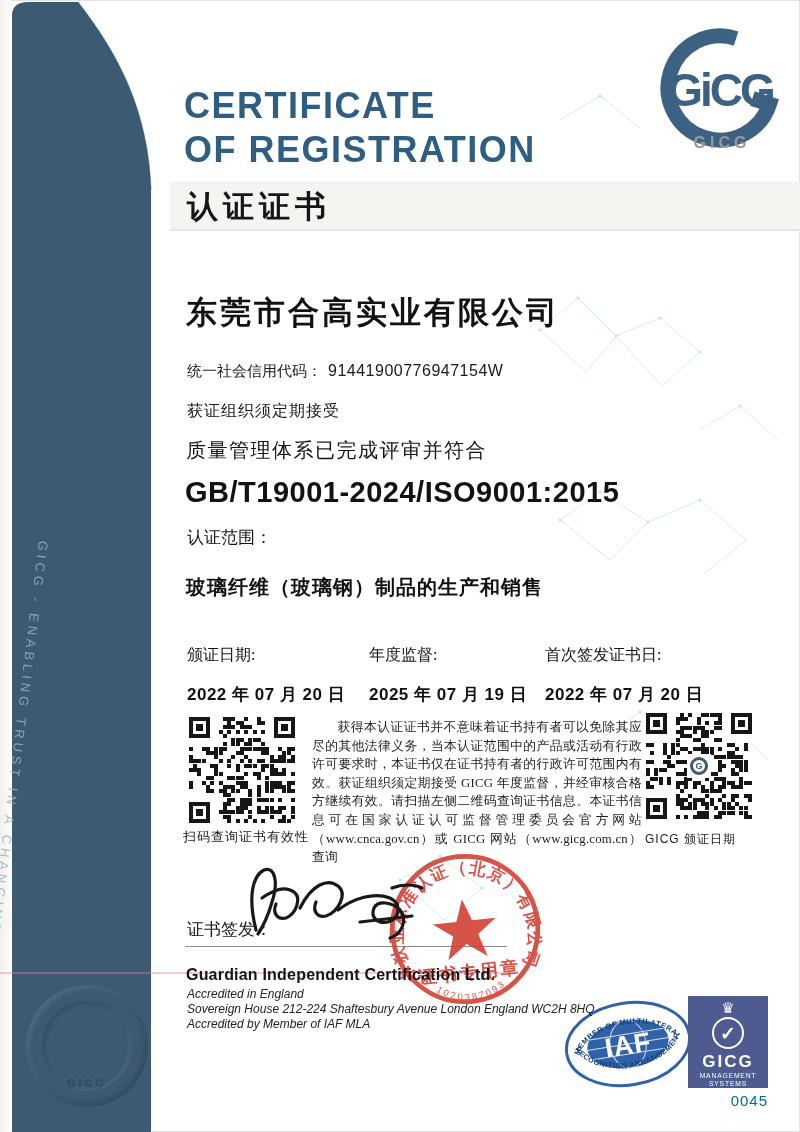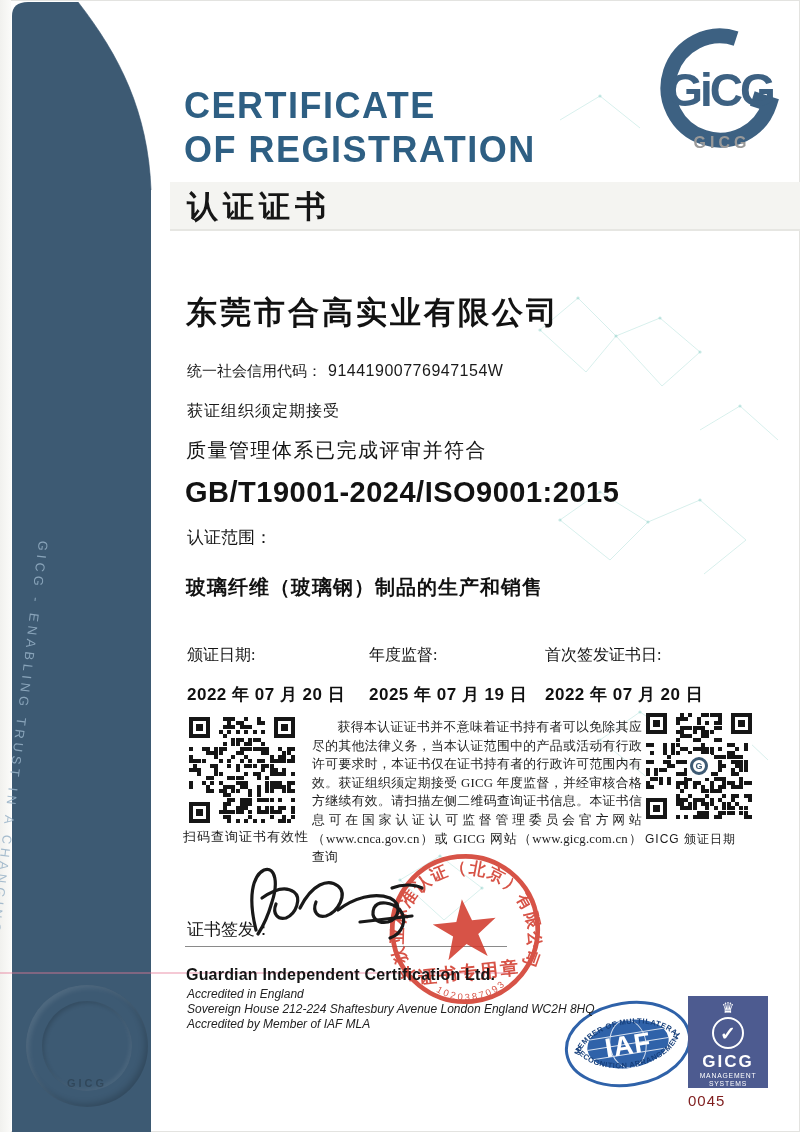--- a/index.html
+++ b/index.html
@@ -95,21 +95,21 @@
   .issuer-line{position:absolute;left:187px;z-index:5;font-size:12px;font-style:italic;color:#222;}
   .il1{top:987px;} .il2{top:1002px;} .il3{top:1017px;}
   .iaf{position:absolute;left:563px;top:1000px;z-index:3;transform:rotate(-9deg);}
   .ukas{position:absolute;left:688px;top:996px;width:80px;height:92px;background:#4d5b90;z-index:3;
     display:flex;flex-direction:column;align-items:center;color:#fff;}
   .ukas .crown{font-size:15px;line-height:18px;margin-top:3px;}
   .ukas .check-ring{width:32px;height:32px;border:2.5px solid #fff;border-radius:50%;box-sizing:border-box;
     display:flex;align-items:center;justify-content:center;font-size:19px;font-weight:bold;}
   .ukas .ukas-word{font-size:17px;font-weight:800;letter-spacing:2px;margin-top:3px;}
   .ukas .ukas-sub{font-size:6.8px;letter-spacing:.8px;line-height:8px;text-align:center;}
-  .ukas-number{position:absolute;left:688px;top:1092px;width:80px;text-align:left;z-index:3;font-size:15px;color:#7f1d1d;letter-spacing:1px;}
+  .ukas-number{position:absolute;left:688px;top:1092px;width:80px;text-align:right;z-index:3;font-size:15px;color:#0369a1;letter-spacing:1px;}
   .page-left-edge{position:absolute;left:0;top:0;width:11px;height:1132px;background:linear-gradient(to right,#f1f1ee,#fbfbf9);z-index:1;}
 </style>
 </head>
 <body>
 
 <div class="page">
 
   <div class="page-left-edge"></div>
 
   <svg class="constellation" width="800" height="1132">

